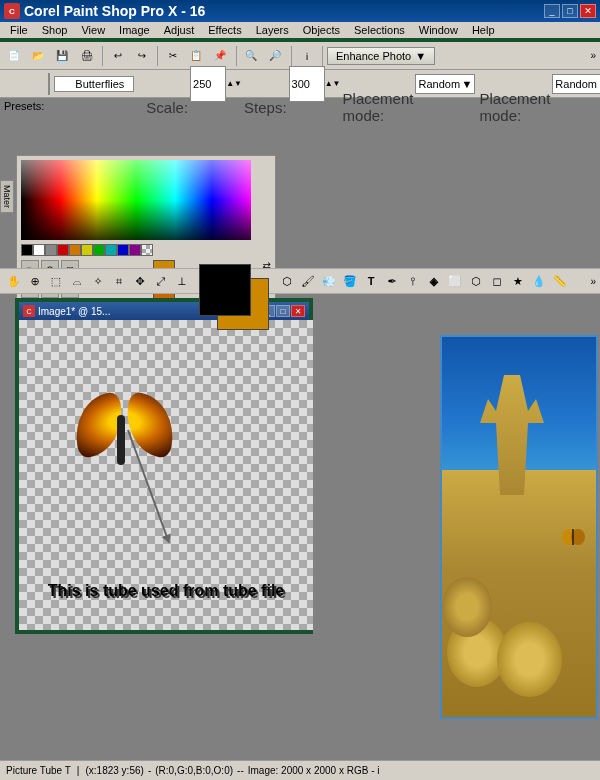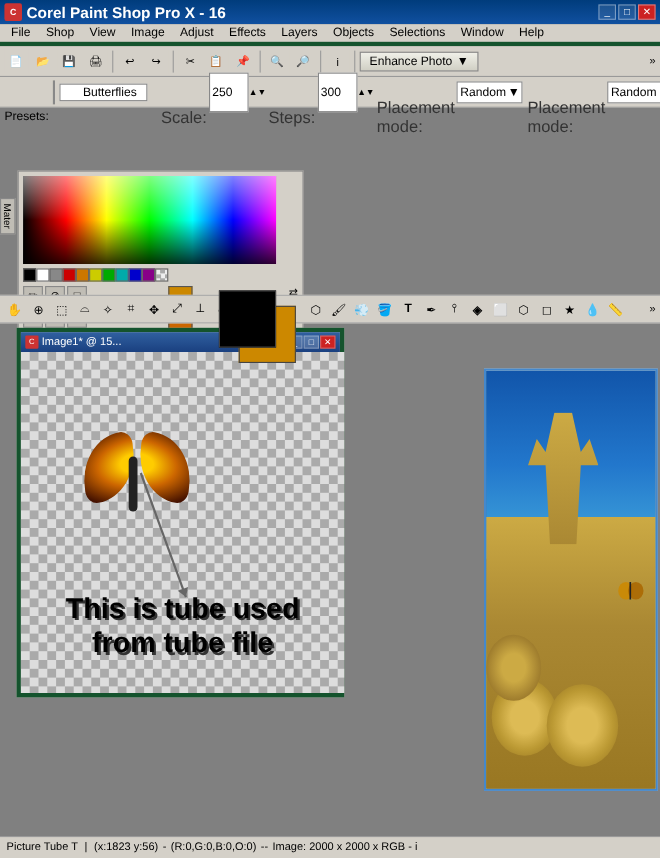--- a/index.html
+++ b/index.html
@@ -215,21 +215,21 @@
       position: absolute; left: 106px; top: 75px;
       width: 50px; height: 60px;
       background: radial-gradient(ellipse at left, #ffcc00 20%, #cc6600 50%, #441100 90%);
       border-radius: 20% 80% 20% 80%;
       transform: rotate(10deg);
     }
     .canvas-text {
       position: absolute;
       bottom: 30px; left: 10px; right: 10px;
       text-align: center;
-      font-size: 26px;
+      font-size: 16px;
       font-weight: 900;
       font-family: Impact, Arial Black, sans-serif;
       color: #000;
       text-shadow: 2px 2px 0 #333;
       line-height: 1.2;
     }
 
     
     #canvas-window2 {
       position: absolute;

